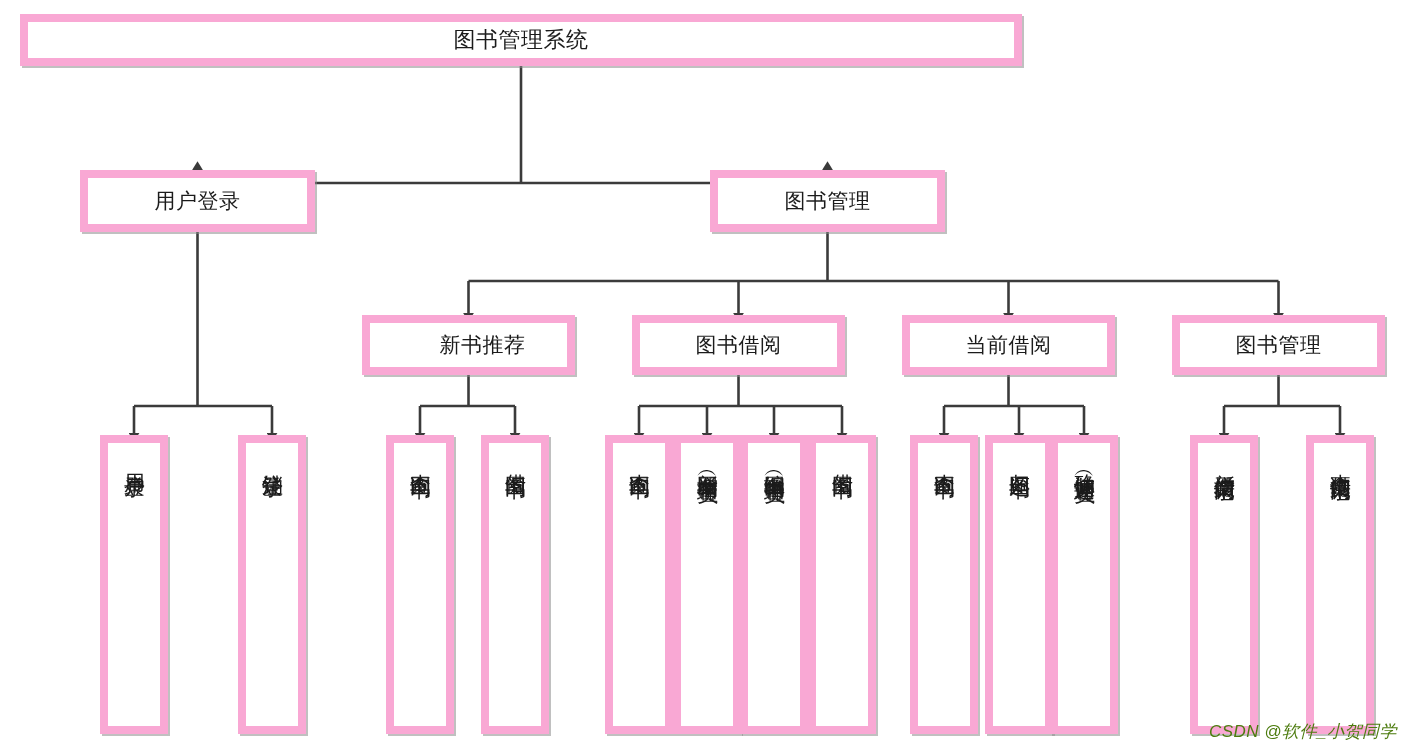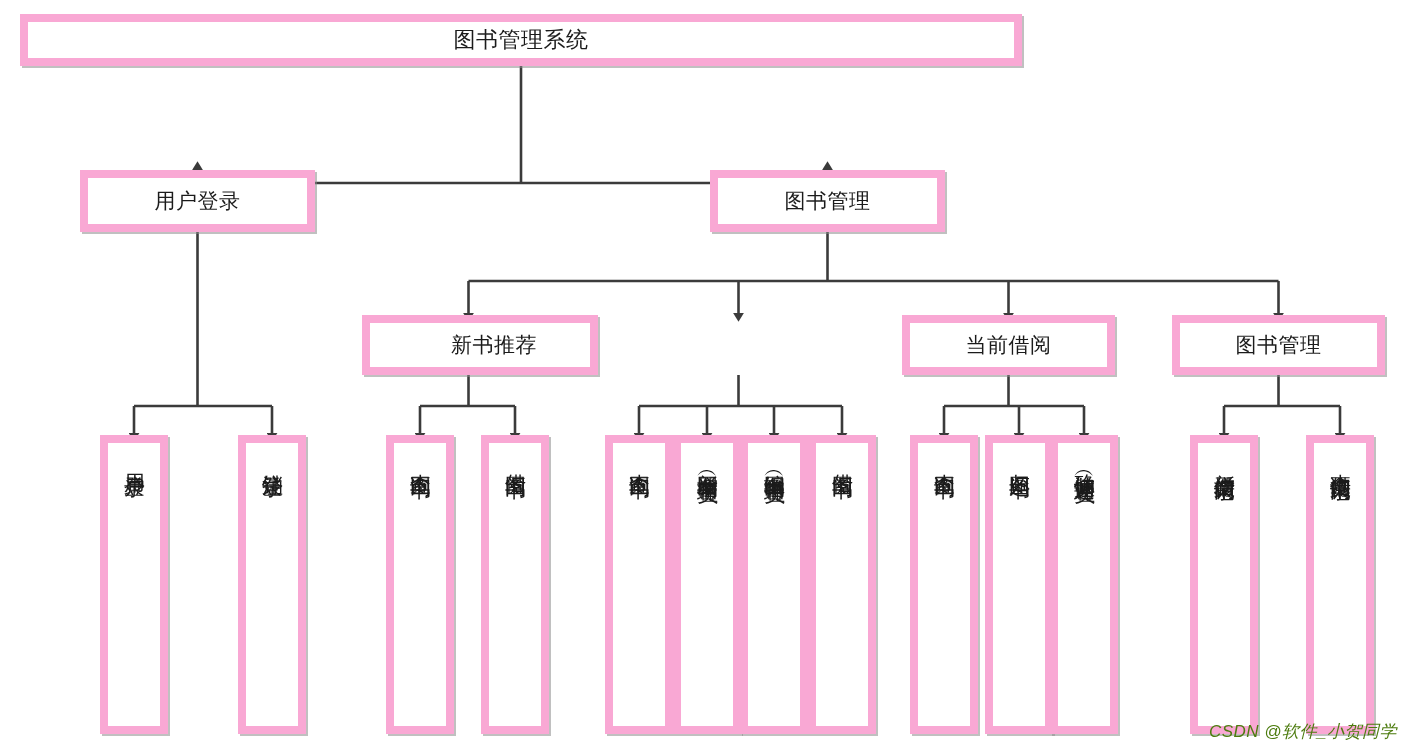--- a/index.html
+++ b/index.html
@@ -121,22 +121,25 @@
     <span class="node-label">图书管理系统</span>
   </div>
 
   <div class="node node-h" style="left:80px; top:170px; width:235px; height:62px;">
     <span class="node-label">用户登录</span>
   </div>
   <div class="node node-h" style="left:710px; top:170px; width:235px; height:62px;">
     <span class="node-label">图书管理</span>
   </div>
 
-  <div class="node node-h" style="left:362px; top:315px; width:236px; height:60px;padding-left:28px;">
+  <div class="node node-h" style="left:362px; top:315px; width:213px; height:60px;padding-left:28px;">
     <span class="node-label">新书推荐</span>
+  </div>
+  <div class="node node-h" style="left:632px; top:315px; width:213px; height:60px;">
+    <span class="node-label">图书借阅</span>
   </div>
   <div class="node node-h" style="left:902px; top:315px; width:213px; height:60px;text-align:center;">
     <span class="node-label">当前借阅</span>
   </div>
   <div class="node node-h" style="left:1172px; top:315px; width:213px; height:60px;">
     <span class="node-label">图书管理</span>
   </div>
 
   <div id="leaf-container">
       <div class="node node-v" style="left: 100px; top: 435px; width: 68px; height: 299px;">

